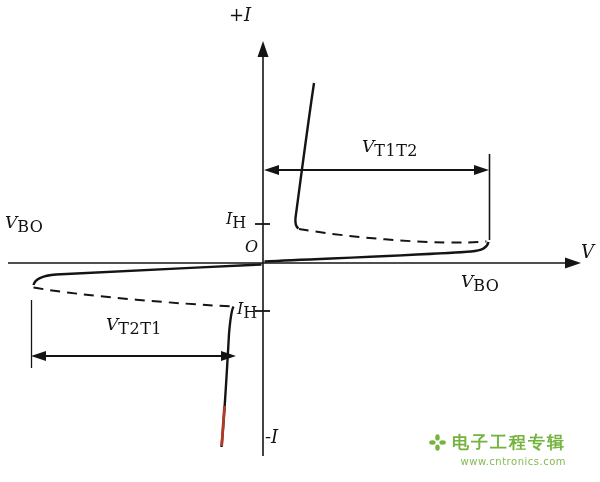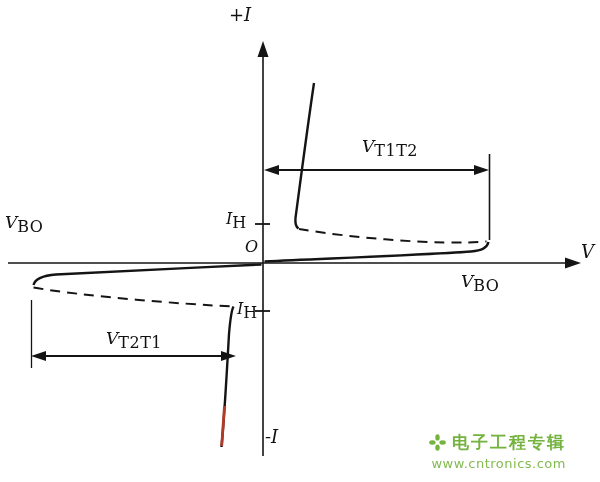--- a/index.html
+++ b/index.html
@@ -54,21 +54,21 @@
   .wm-line1 {
     display: flex;
     align-items: center;
     justify-content: flex-end;
     gap: 6px;
     font-size: 17px;
     font-weight: bold;
     letter-spacing: 2px;
   }
   .wm-line2 {
-    font-size: 13px;
+    font-size: 10px;
     margin-top: 2px;
     letter-spacing: 0.5px;
   }
 </style>
 </head>
 <body>
 
 <div class="figure">
 
   <svg class="curves" width="600" height="482" viewBox="0 0 600 482">
@@ -121,21 +121,21 @@
   <span class="lbl" style="left:5px; top:214px;">
     <span class="math-main">V</span><span class="math-sub">BO</span>
   </span>
   <span class="lbl" style="left:461px; top:273px;">
     <span class="math-main">V</span><span class="math-sub">BO</span>
   </span>
 
   <span class="lbl" style="left:362px; top:138px;">
     <span class="math-main">V</span><span class="math-sub">T1T2</span>
   </span>
-  <span class="lbl" style="left:106px; top:330px;">
+  <span class="lbl" style="left:106px; top:316px;">
     <span class="math-main">V</span><span class="math-sub">T2T1</span>
   </span>
 
   <div class="watermark" style="color:#74b33d;">
     <div class="wm-line1">
       <svg width="17" height="17" viewBox="0 0 17 17">
         <g fill="#74b33d">
           <ellipse cx="8.5" cy="3.4" rx="2.2" ry="3.2"></ellipse>
           <ellipse cx="8.5" cy="13.6" rx="2.2" ry="3.2"></ellipse>
           <ellipse cx="3.4" cy="8.5" rx="3.2" ry="2.2"></ellipse>

